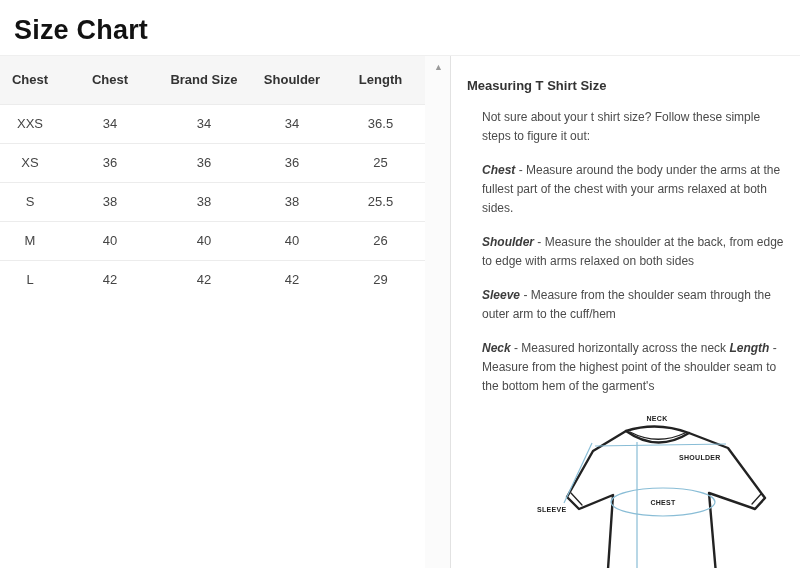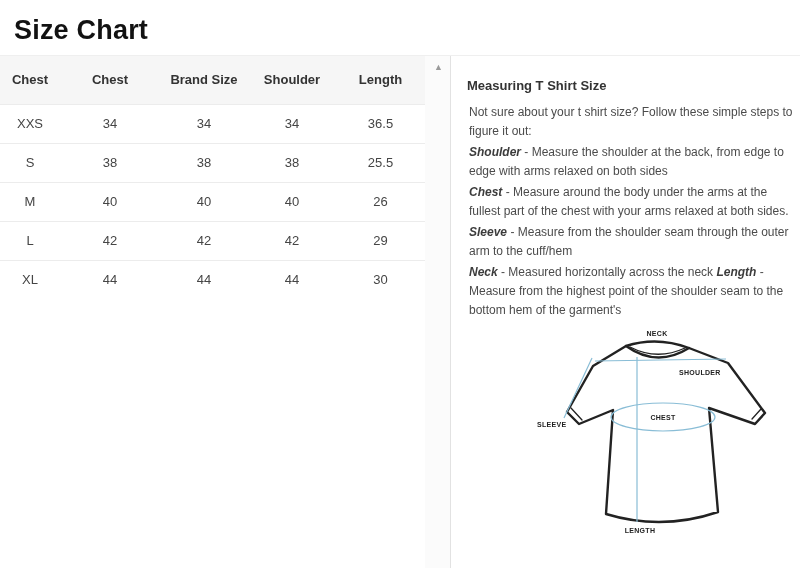--- a/index.html
+++ b/index.html
@@ -76,21 +76,21 @@
     font-weight: 700;
     color: #333333;
     margin-bottom: 10px;
   }
   .guide-text {
     font-size: 12px;
     line-height: 19px;
     color: #4b4b4b;
     width: 334px;
   }
-  .guide-text p { margin: 2px; }
+  .guide-text p { margin: 15px; }
   .term { font-weight: 700; font-style: italic; color: #3c3c3c; }
   .diagram-wrap {
     margin-top: 6px;
     margin-left: 62px;
     width: 280px;
   }
   .tshirt-label {
     font-size: 7px;
     font-weight: 700;
     fill: #222222;
@@ -124,61 +124,61 @@
       </thead>
       <tbody>
         <tr>
           <td>XXS</td>
           <td>34</td>
           <td>34</td>
           <td>34</td>
           <td>36.5</td>
         </tr>
         <tr>
+          <td>XS</td>
+          <td>36</td>
+          <td>36</td>
+          <td>36</td>
+          <td>25</td>
+        </tr>
+        <tr>
           <td>S</td>
           <td>38</td>
           <td>38</td>
           <td>38</td>
           <td>25.5</td>
         </tr>
         <tr>
           <td>M</td>
           <td>40</td>
           <td>40</td>
           <td>40</td>
           <td>26</td>
         </tr>
         <tr>
           <td>L</td>
           <td>42</td>
           <td>42</td>
           <td>42</td>
           <td>29</td>
-        </tr>
-        <tr>
-          <td>XL</td>
-          <td>44</td>
-          <td>44</td>
-          <td>44</td>
-          <td>30</td>
         </tr>
       </tbody>
     </table>
     <div class="scroll-track">
       <span class="scroll-arrow">▲</span>
     </div>
   </div>
 
   <div class="info-panel">
     <div class="guide-heading">Measuring T Shirt Size</div>
 
     <div class="guide-text">
       <p>Not sure about your t shirt size? Follow these simple steps to figure it out:</p>
+      <p><span class="term">Chest</span><span> - Measure around the body under the arms at the fullest part of the chest with your arms relaxed at both sides.</span></p>
       <p><span class="term">Shoulder</span><span> - Measure the shoulder at the back, from edge to edge with arms relaxed on both sides</span></p>
-      <p><span class="term">Chest</span><span> - Measure around the body under the arms at the fullest part of the chest with your arms relaxed at both sides.</span></p>
       <p><span class="term">Sleeve</span><span> - Measure from the shoulder seam through the outer arm to the cuff/hem</span></p>
       <p><span class="term">Neck</span><span> - Measured horizontally across the neck </span><span class="term">Length</span><span> - Measure from the highest point of the shoulder seam to the bottom hem of the garment's</span></p>
     </div>
 
     <div class="diagram-wrap">
       <svg width="280" height="238" viewBox="0 0 280 238">
 
         <g stroke="#222222" fill="#ffffff" stroke-width="2.4" stroke-linejoin="round" stroke-linecap="round">
           <path d="M 97 20
                    L 64 40

